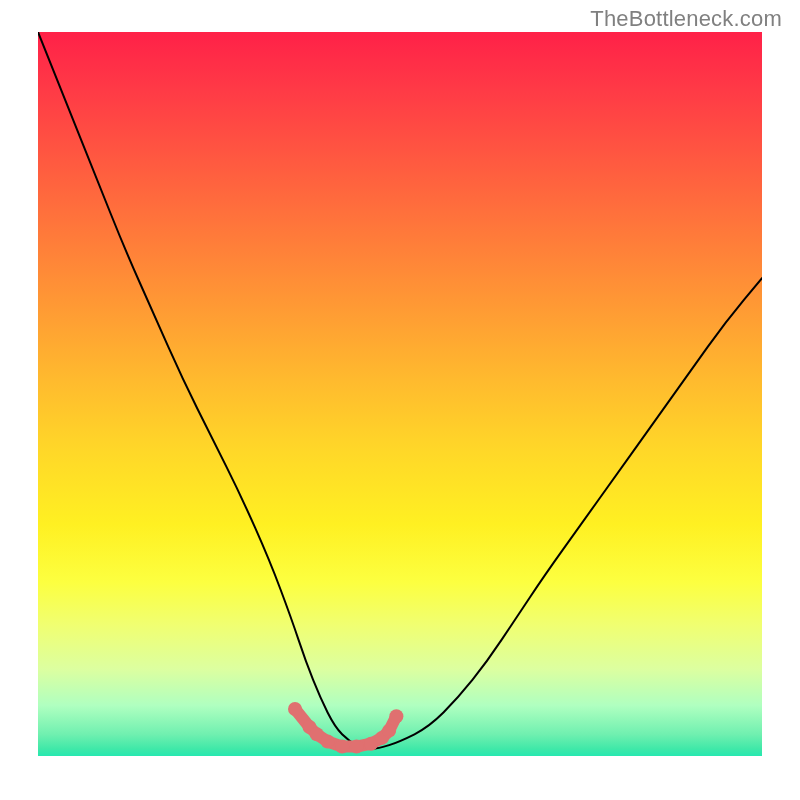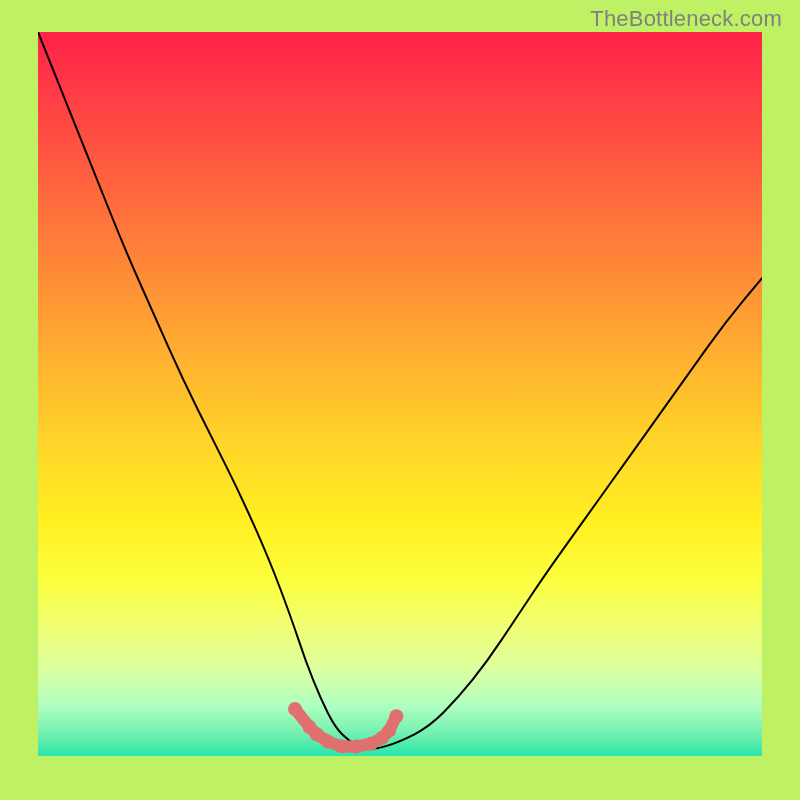--- a/index.html
+++ b/index.html
@@ -1,20 +1,20 @@
 <!DOCTYPE html>
 <html><head>
 <meta charset="utf-8">
 <style>
   * { margin: 0; padding: 0; box-sizing: border-box; }
   html, body { width: 800px; height: 800px; background: #000; overflow: hidden; }
   .container {
     width: 800px;
     height: 800px;
-    background: #bef264;
+    background: #ffffff;
     position: relative;
   }
   .watermark {
     position: absolute;
     top: 6px;
     right: 18px;
     color: #808080;
     font-family: Arial, Helvetica, sans-serif;
     font-size: 22px;
     font-weight: 400;

